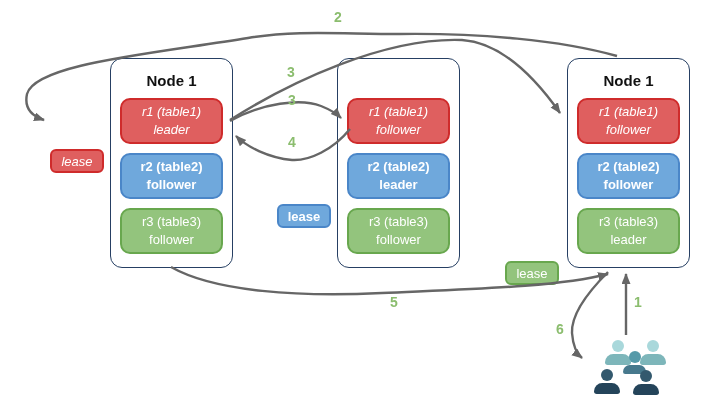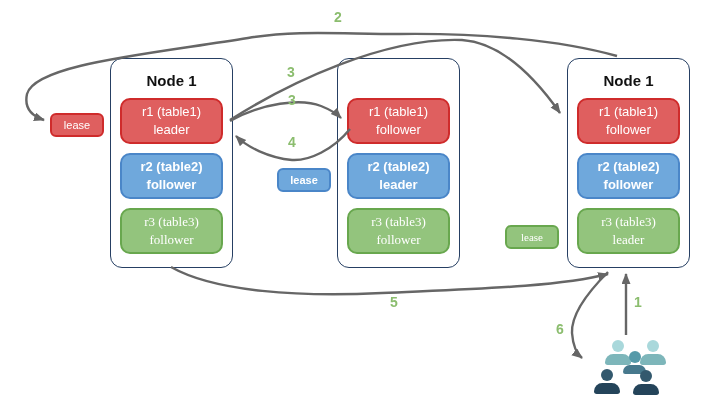--- a/index.html
+++ b/index.html
@@ -11,26 +11,26 @@
   html,body{margin:0;padding:0;}
   .canvas{position:relative;width:704px;height:405px;background:#ffffff;
     font-family:"Liberation Sans",sans-serif;overflow:hidden;}
   .node{position:absolute;width:123px;height:210px;background:#fff;
     border:1.6px solid var(--node-border);border-radius:12px;box-sizing:border-box;z-index:1;}
   .node-title{text-align:center;margin-top:13px;font-weight:bold;font-size:15px;color:#111;}
   .replica{position:absolute;left:9px;width:103px;height:46px;border-radius:10px;
     color:#fff;font-size:13px;text-align:center;display:flex;flex-direction:column;
     justify-content:center;line-height:1.35;box-sizing:border-box;z-index:2;}
   .row1{top:39px}.row2{top:94px}.row3{top:149px}
-  .fill-red{background:var(--red-fill);border:2px solid var(--red-border);}
+  .fill-red{background:var(--red-fill);border:2px solid var(--red-border);font-style:italic;}
   .fill-blue{background:var(--blue-fill);border:2px solid var(--blue-border);font-weight:bold;}
-  .fill-green{background:var(--green-fill);border:2px solid var(--green-border);font-family:Liberation Serif, serif;}
+  .fill-green{background:var(--green-fill);border:2px solid var(--green-border);}
   .lease{position:absolute;width:54px;height:24px;border-radius:6px;color:#fff;
-    font-size:11px;display:flex;align-items:center;justify-content:center;
-    box-sizing:border-box;z-index:3;}
+    font-size:13px;display:flex;align-items:center;justify-content:center;
+    box-sizing:border-box;z-index:3;margin-top:36px;}
   .step{position:absolute;color:var(--step-color);font-weight:bold;font-size:14px;z-index:7;}
   .arrows{position:absolute;left:0;top:0;z-index:5;pointer-events:none;}
   
   .users{position:absolute;left:594px;top:338px;width:72px;height:60px;z-index:2;}
   .person{position:absolute;}
   .head{width:12px;height:12px;border-radius:50%;margin:0 auto;}
   .body{width:26px;height:11px;border-radius:9px 9px 3px 3px;margin-top:2px;}
   .p-light .head{background:#a9d8db}.p-light .body{background:#7db6ba}
   .p-mid .head{background:#569aa9}.p-mid .body{background:#47798d;width:23px;height:9px}
   .p-dark .head{background:#33596e}.p-dark .body{background:#24445a}

